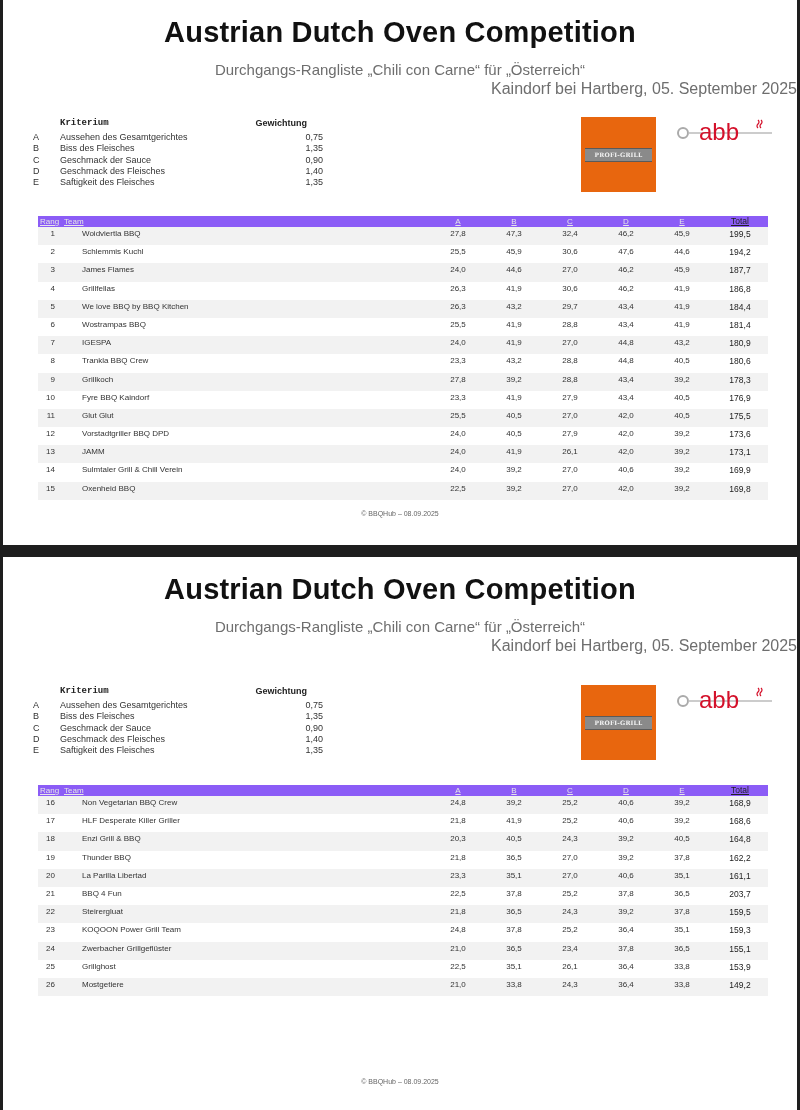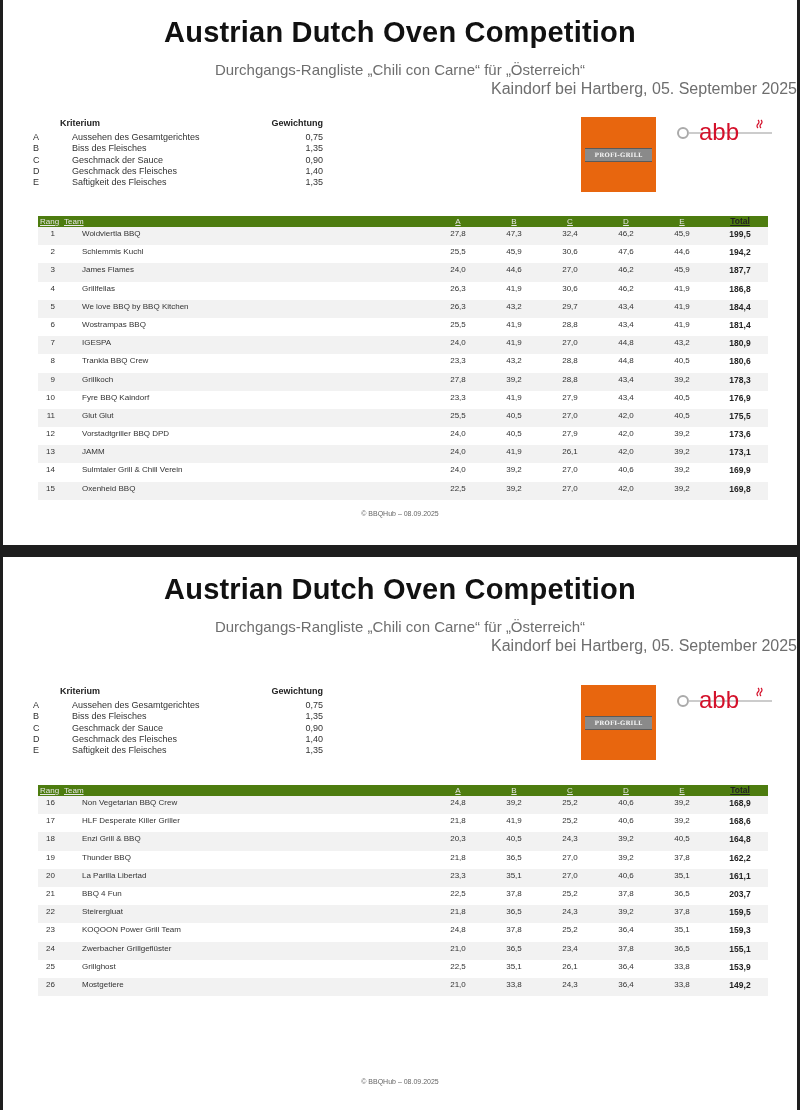--- a/index.html
+++ b/index.html
@@ -29,58 +29,58 @@
   .subline {
     position: absolute; left: 0; right: 0; top: 72px;
     text-align: right; font-size: 16px; color: #6e6e6e; margin-top: 8px;
   }
 
   .criteria {
     position: absolute; left: 30px; top: 118px; width: 290px;
     font-size: 9px; color: #333;
   }
   .crit-head { position: relative; height: 14px; font-weight: bold; color: #222; }
-  .crit-head .k { position: absolute; left: 27px; }
-  .crit-head .g { position: absolute; right: 0; }
+  .crit-head .k { position: absolute; left: 27px; font-family: Liberation Mono, monospace; }
+  .crit-head .g { position: absolute; right: 16px; }
   .crit-row { position: relative; height: 11.3px; line-height: 11.3px; }
   .crit-row .l { position: absolute; left: 0; }
-  .crit-row .n { position: absolute; left: 39px; text-align: center; }
+  .crit-row .n { position: absolute; left: 27px; text-align: center; }
   .crit-row .w { position: absolute; right: 0; }
 
   .logo-profi {
     position: absolute; left: 578px; top: 117px; width: 75px; height: 75px;
     background: #e8660e;
   }
   .logo-profi .ribbon {
     position: absolute; left: 4px; right: 4px; top: 31px; height: 12px;
     background: #8a8a8a; border-top: 1px solid #5a5a5a; border-bottom: 1px solid #5a5a5a;
     color: #f2f2f2; font-family: "DejaVu Serif", serif; font-size: 6px; font-weight: bold;
     text-align: center; line-height: 12px; letter-spacing: 0.2px;
   }
   .logo-abb { position: absolute; left: 672px; top: 117px; width: 100px; height: 30px; }
 
   .tbl {
     position: absolute; left: 35px; width: 730px; font-size: 8px; color: #333;
   }
   .thead {
-    height: 11px; background: #4d7c0f; color: #e6e6e6; position: relative;
+    height: 11px; background: #8b5cf6; color: #e6e6e6; position: relative;
     font-size: 8px; line-height: 11px;
   }
   .thead span { position: absolute; top: 0; text-decoration: underline; }
   .trow { position: relative; height: 18.2px; line-height: 12px; }
   .trow.alt { background: #f2f2f2; }
   .trow span { position: absolute; top: 1px; }
   .c-rang { left: 0; width: 17px; text-align: right; }
   .c-team { left: 44px; }
   .c-a { left: 405px; width: 30px; text-align: center; }
   .c-b { left: 461px; width: 30px; text-align: center; }
   .c-c { left: 517px; width: 30px; text-align: center; }
   .c-d { left: 573px; width: 30px; text-align: center; }
   .c-e { left: 629px; width: 30px; text-align: center; }
-  .c-t { left: 684px; width: 36px; text-align: center; font-size: 8.5px; color: #222; font-weight: bold; }
+  .c-t { left: 684px; width: 36px; text-align: center; font-size: 8.5px; color: #222; }
   .thead .c-rang { left: 2px; width: auto; text-align: left; }
   .thead .c-team { left: 26px; }
 
   .footer {
     position: absolute; left: 0; right: 0; text-align: center;
     font-size: 7px; color: #666;
   }
 </style>
 </head>
 <body>

